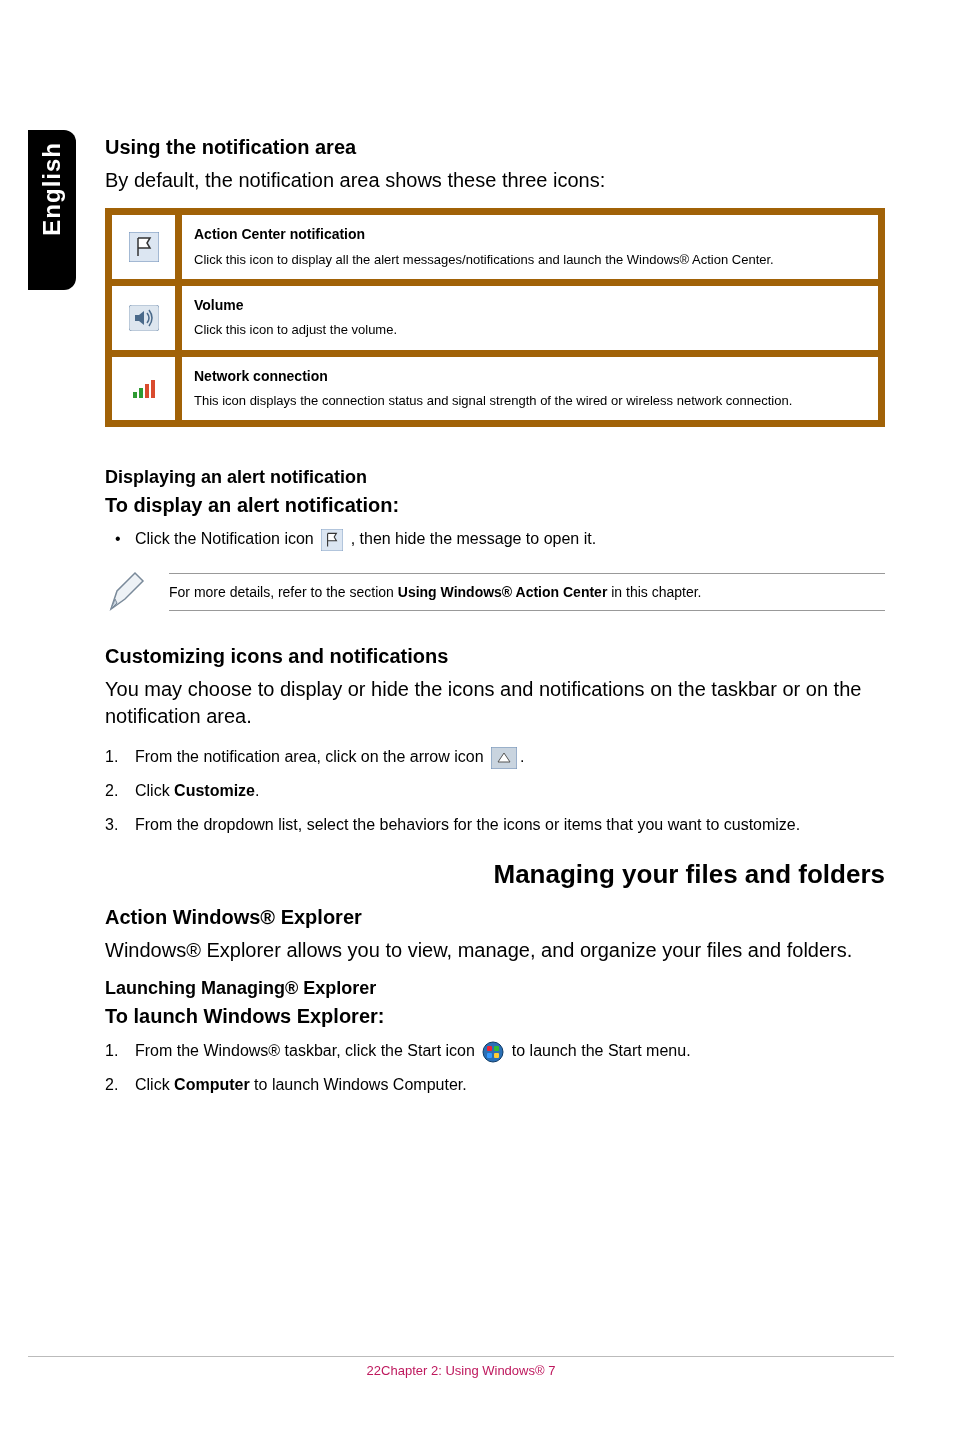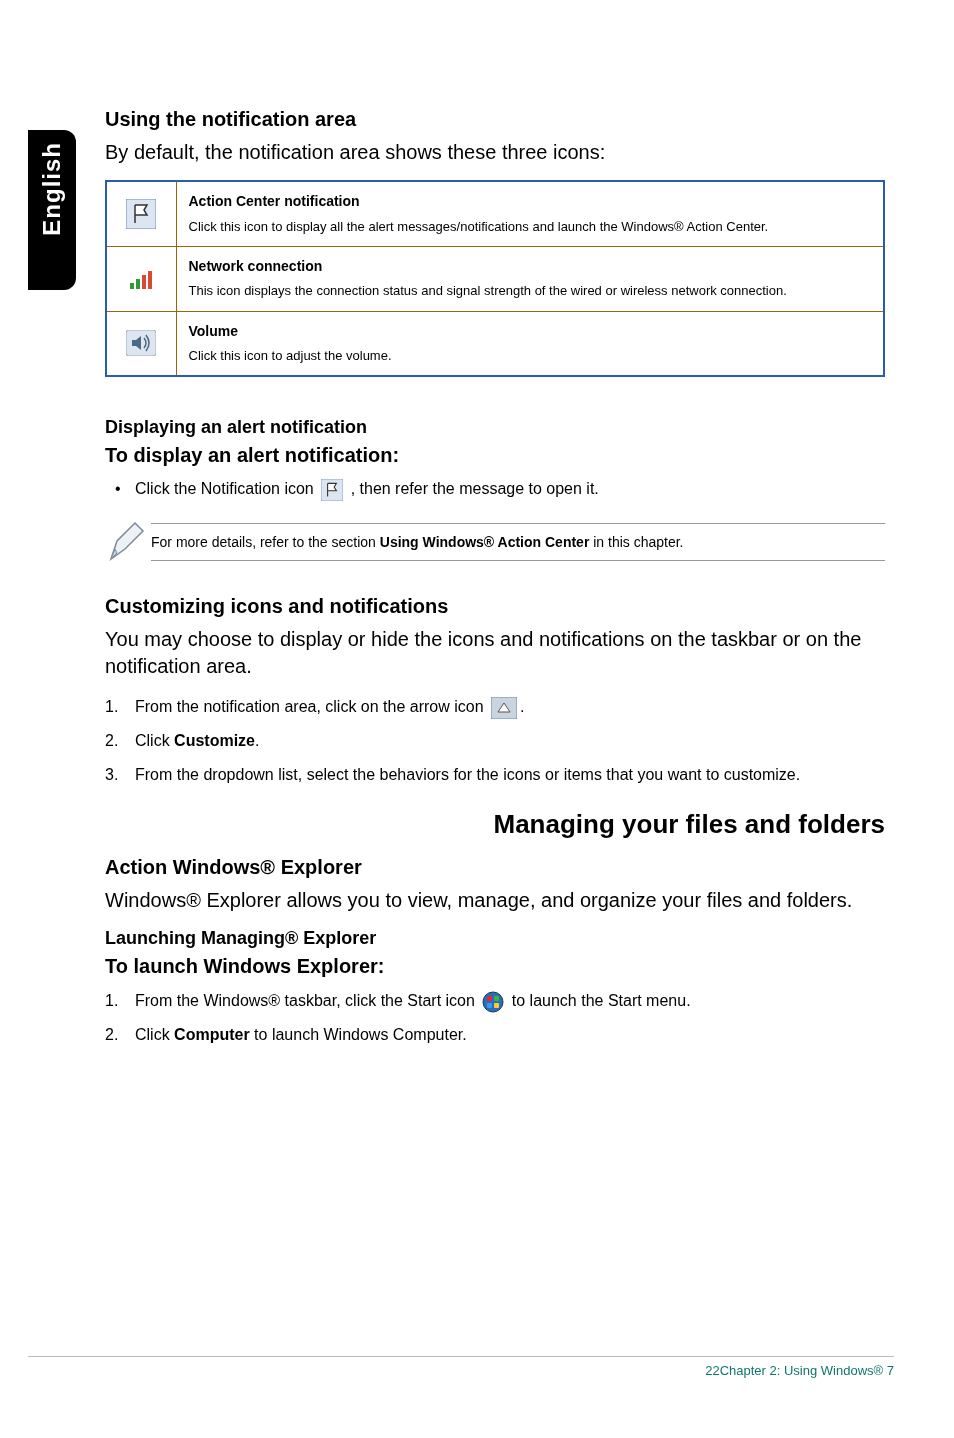--- a/index.html
+++ b/index.html
@@ -23,67 +23,67 @@
     writing-mode: vertical-rl;
     color: #fff;
     font-weight: bold;
     font-size: 24px;
     letter-spacing: 1px;
     transform: rotate(180deg);
   }
   .content {
     position: absolute;
     left: 105px;
-    top: 108px;
+    top: 136px;
     width: 780px;
   }
   h3.section { font-size: 20px; font-weight: bold; margin-bottom: 8px; }
   p.lead { font-size: 20px; margin-bottom: 14px; line-height: 1.35; }
   table.icon-table {
     width: 100%;
     border-collapse: collapse;
     border: 2px solid #2a5cad;
     margin-bottom: 40px;
   }
   table.icon-table td {
-    border: 1px solid #a16207;
+    border: 7px solid #a16207;
     padding: 10px 12px;
     vertical-align: middle;
     font-size: 13px;
     line-height: 1.4;
   }
   table.icon-table td.iconcell {
     width: 70px;
     text-align: center;
     padding: 6px;
   }
   .cell-title { font-weight: bold; font-size: 14px; display: block; margin-bottom: 6px; }
   .subhead { font-size: 18px; font-weight: bold; margin-top: 12px; margin-bottom: 6px; }
   .subhead2 { font-size: 20px; font-weight: bold; margin-bottom: 10px; }
   ul.bullets { list-style: none; padding-left: 30px; margin-bottom: 18px; }
   ul.bullets li { font-size: 16px; line-height: 1.5; position: relative; }
   ul.bullets li::before { content: "•"; position: absolute; left: -20px; }
-  .note-wrap { display: flex; align-items: center; margin: 10px 0 30px 0; }
+  .note-wrap { display: flex; align-items: center; gap: 18px; margin: 10px 0 30px 0; }
   .note-rule { border-top: 1px solid #999; border-bottom: 1px solid #999; padding: 10px 0; flex: 1; font-size: 14px; }
   ol.steps { list-style: none; padding-left: 30px; margin-bottom: 20px; counter-reset: step; }
   ol.steps li { font-size: 16px; line-height: 1.6; margin-bottom: 8px; position: relative; }
   ol.steps li .num { position: absolute; left: -30px; }
   h2.major { font-size: 26px; font-weight: bold; margin: 22px 0 16px 0; text-align: right; }
   .inline-icon { display: inline-block; vertical-align: middle; margin: 0 3px; }
   .footer {
     position: absolute;
     left: 28px;
     right: 60px;
     bottom: 60px;
     border-top: 1px solid #bbb;
     padding-top: 6px;
     font-size: 13px;
-    color: #0f766e;
+    color: #be185d;
     display: flex;
-    justify-content: flex-end;
+    justify-content: center;
   }
   .pencil-svg { flex: 0 0 auto; }
 </style>
 </head>
 <body>
 
 <div class="page">
 
   <div class="sidetab">
     <span>English</span>
@@ -99,63 +99,63 @@
           <tr>
         <td class="iconcell">
           <svg class="inline-icon" width="30" height="30" viewBox="0 0 30 30">
             <rect x="0" y="0" width="30" height="30" fill="#dce6f2" stroke="#6a8bb5" stroke-width="1"></rect>
             <path d="M9 6 L9 24 M9 6 L21 6 L18 11 L21 16 L9 16" fill="#fff" stroke="#333" stroke-width="1.5"></path>
           </svg>
         </td>
         <td>
           <span class="cell-title">Action Center notification</span>
           <span>Click this icon to display all the alert messages/notifications and launch the Windows® Action Center.</span>
+        </td>
+      </tr>
+      <tr>
+        <td class="iconcell">
+          <svg class="inline-icon" width="30" height="26" viewBox="0 0 30 26">
+            <rect x="0" y="0" width="30" height="26" rx="3" fill="#dde6ef" stroke="#9aaec5"></rect>
+            <path d="M6 10 L10 10 L15 6 L15 20 L10 16 L6 16 Z" fill="#4a6a8a"></path>
+            <path d="M18 8 Q22 13 18 18" fill="none" stroke="#4a6a8a" stroke-width="1.5"></path>
+            <path d="M20 5 Q26 13 20 21" fill="none" stroke="#4a6a8a" stroke-width="1.5"></path>
+          </svg>
+        </td>
+        <td>
+          <span class="cell-title">Volume</span>
+          <span>Click this icon to adjust the volume.</span>
         </td>
       </tr>
       <tr>
         <td class="iconcell">
           <svg class="inline-icon" width="30" height="28" viewBox="0 0 30 28">
             <rect x="4" y="18" width="4" height="6" fill="#2e9b33"></rect>
             <rect x="10" y="14" width="4" height="10" fill="#2e9b33"></rect>
             <rect x="16" y="10" width="4" height="14" fill="#d94b2e"></rect>
             <rect x="22" y="6" width="4" height="18" fill="#d94b2e"></rect>
           </svg>
         </td>
         <td>
           <span class="cell-title">Network connection</span>
           <span>This icon displays the connection status and signal strength of the wired or wireless network connection.</span>
         </td>
       </tr>
-      <tr>
-        <td class="iconcell">
-          <svg class="inline-icon" width="30" height="26" viewBox="0 0 30 26">
-            <rect x="0" y="0" width="30" height="26" rx="3" fill="#dde6ef" stroke="#9aaec5"></rect>
-            <path d="M6 10 L10 10 L15 6 L15 20 L10 16 L6 16 Z" fill="#4a6a8a"></path>
-            <path d="M18 8 Q22 13 18 18" fill="none" stroke="#4a6a8a" stroke-width="1.5"></path>
-            <path d="M20 5 Q26 13 20 21" fill="none" stroke="#4a6a8a" stroke-width="1.5"></path>
-          </svg>
-        </td>
-        <td>
-          <span class="cell-title">Volume</span>
-          <span>Click this icon to adjust the volume.</span>
-        </td>
-      </tr>
     </tbody>
       </table>
 
     <div class="subhead">Displaying an alert notification</div>
     <div class="subhead2">To display an alert notification:</div>
     <ul class="bullets">
       <li>
         <span>Click the Notification icon </span>
         <svg class="inline-icon" width="22" height="22" viewBox="0 0 30 30">
           <rect x="0" y="0" width="30" height="30" fill="#dce6f2" stroke="#6a8bb5" stroke-width="1"></rect>
           <path d="M9 6 L9 24 M9 6 L21 6 L18 11 L21 16 L9 16" fill="#fff" stroke="#333" stroke-width="1.5"></path>
         </svg>
-        <span>, then refer the message to open it.</span>
+        <span>, then hide the message to open it.</span>
       </li>
     </ul>
 
     <div class="note-wrap">
       <svg class="pencil-svg" width="46" height="46" viewBox="0 0 46 46">
         <path d="M6 40 L12 22 L30 4 L38 12 L20 30 Z" fill="#eef2f6" stroke="#7a8a9a" stroke-width="1.5"></path>
         <path d="M6 40 L12 34 L10 30 Z" fill="#c9d4df" stroke="#7a8a9a" stroke-width="1"></path>
       </svg>
       <div class="note-rule">
         <span>For more details, refer to the section </span><b>Using Windows® Action Center</b><span> in this chapter.</span>

